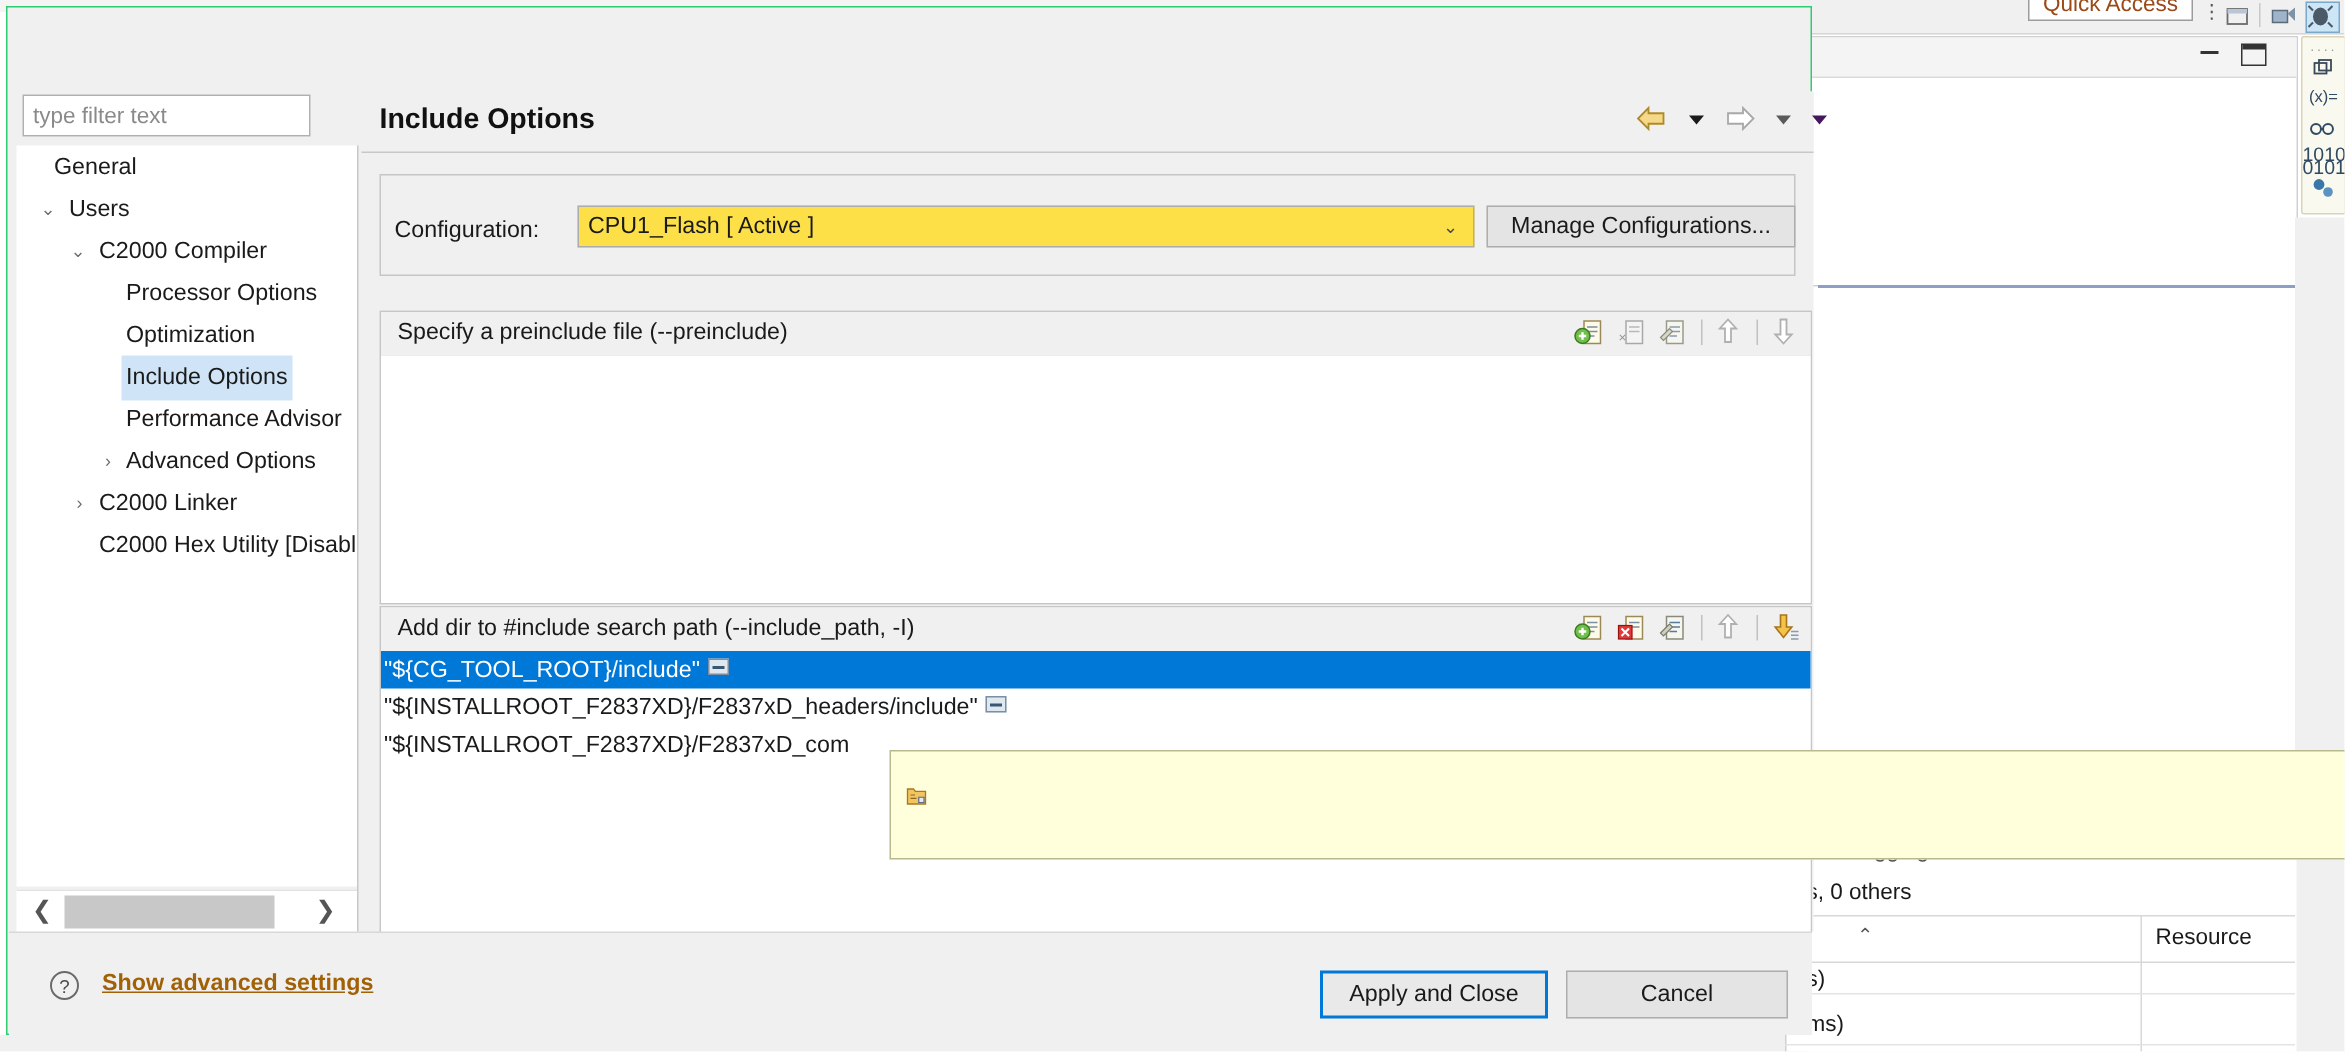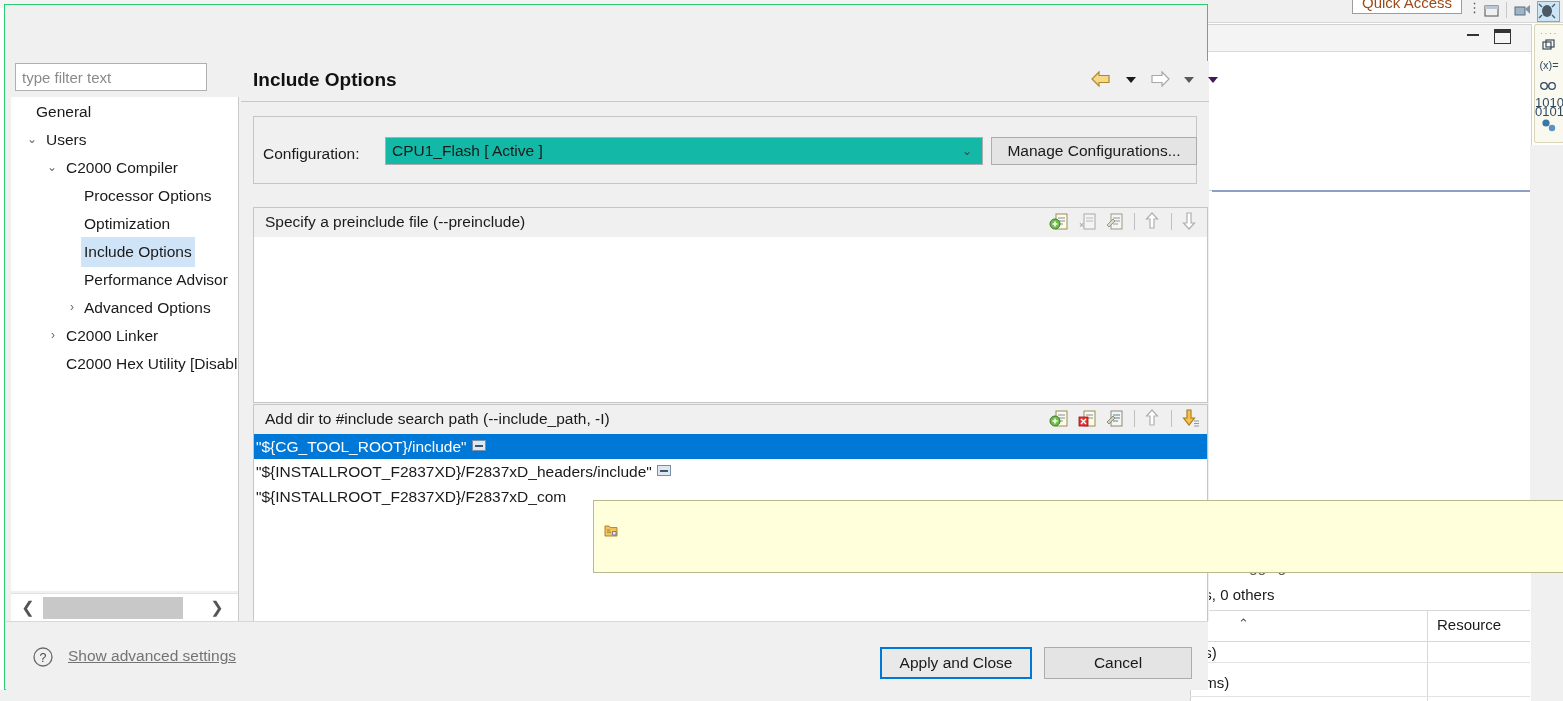--- a/index.html
+++ b/index.html
@@ -153,21 +153,21 @@
   .nav-dd2 { left: 940px; }
   .nav-dd3 { left: 964px; }
 
   .panel-box {
     position:absolute; border: 1px solid #c6c6c6; background:#f0f0f0; box-sizing:border-box;
   }
   .config-box { left: 12px; top: 55px; width: 944px; height: 68px; }
   .config-label { position:absolute; left: 22px; top: 84px; font-size: 15.5px; color:#1a1a1a; }
   .config-combo {
     position:absolute; left: 144px; top: 76px; width: 598px; height: 28px;
-    background:#14b8a6; border:1px solid #adadad; box-sizing:border-box;
+    background:#fde047; border:1px solid #adadad; box-sizing:border-box;
     font-size: 15.5px; color:#1a1a1a; line-height: 26px; padding-left: 6px;
   }
   .combo-caret { position:absolute; right: 10px; top: 0; line-height: 26px; font-size: 12px; color:#444; }
   .manage-btn {
     position:absolute; left: 750px; top: 76px; width: 206px; height: 28px;
     background:#e4e4e4; border:1px solid #adadad; box-sizing:border-box;
     font-size: 15.5px; color:#1a1a1a; line-height: 26px; text-align:center;
   }
 
   .group {
@@ -209,22 +209,23 @@
   }
   .tt-icon { position:absolute; left: 10px; top: 22px; width: 14px; height: 15px; }
   .tt-text { position:absolute; left: 26px; top: 20px; font-size: 15.5px; color:#1a1a1a; white-space:nowrap; }
 
   
   .footer {
     position:absolute; left:1px; top: 617px; width: 1202px; height: 68px; background:#f0f0f0;
   }
   .help-ico { position:absolute; left: 26px; top: 24px; width: 22px; height: 22px; }
   .adv-link {
-    position:absolute; left: 62px; top: 25px; font-size: 15.5px; color:#737373;
+    position:absolute; left: 62px; top: 25px; font-size: 15.5px; color:#a16207;
     text-decoration: underline;
+    font-weight: bold;
   }
   .btn {
     position:absolute; top: 25px; height: 32px; box-sizing:border-box;
     font-size: 15.5px; color:#1a1a1a; text-align:center; line-height: 30px;
     background:#e4e4e4; border:1px solid #adadad;
   }
   .btn-apply { left: 874px; width: 152px; border: 2px solid #0078d7; background:#e9e9e9; line-height:28px;}
   .btn-cancel { left: 1038px; width: 148px; }
   .footer-sep { position:absolute; left: 1px; top: 616px; width: 1202px; height:1px; background:#d8d8d8; }
 </style>

